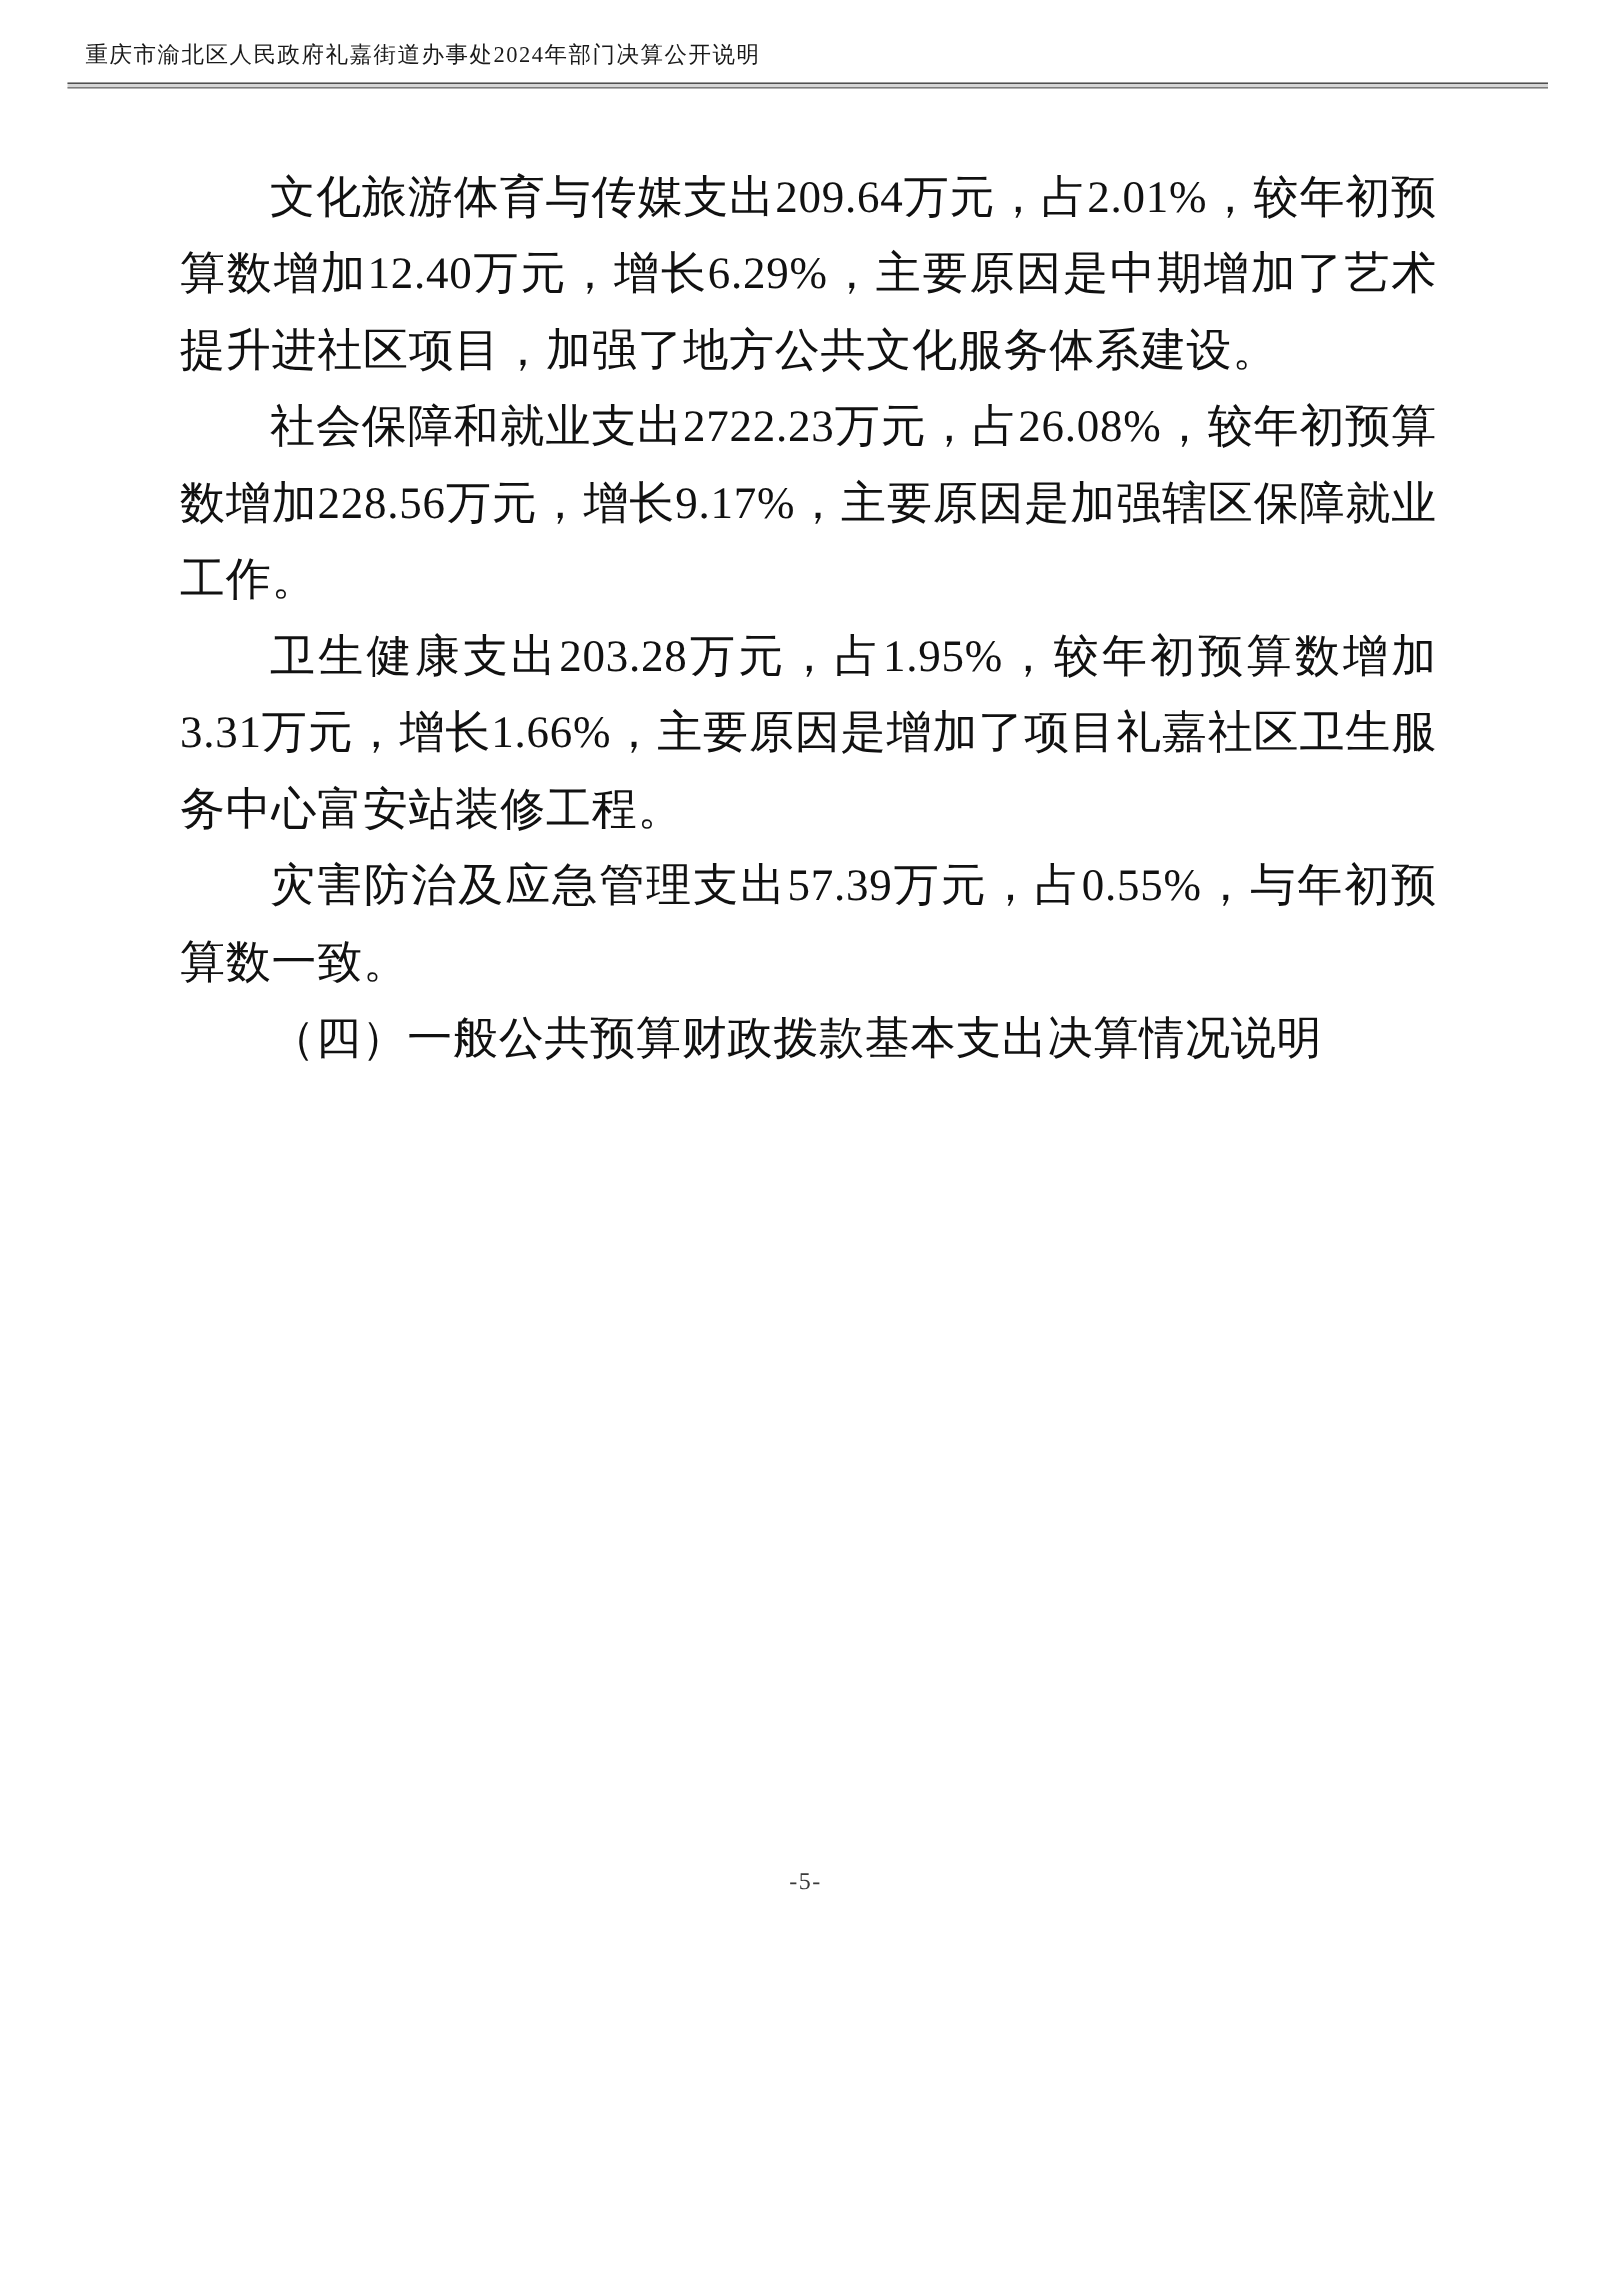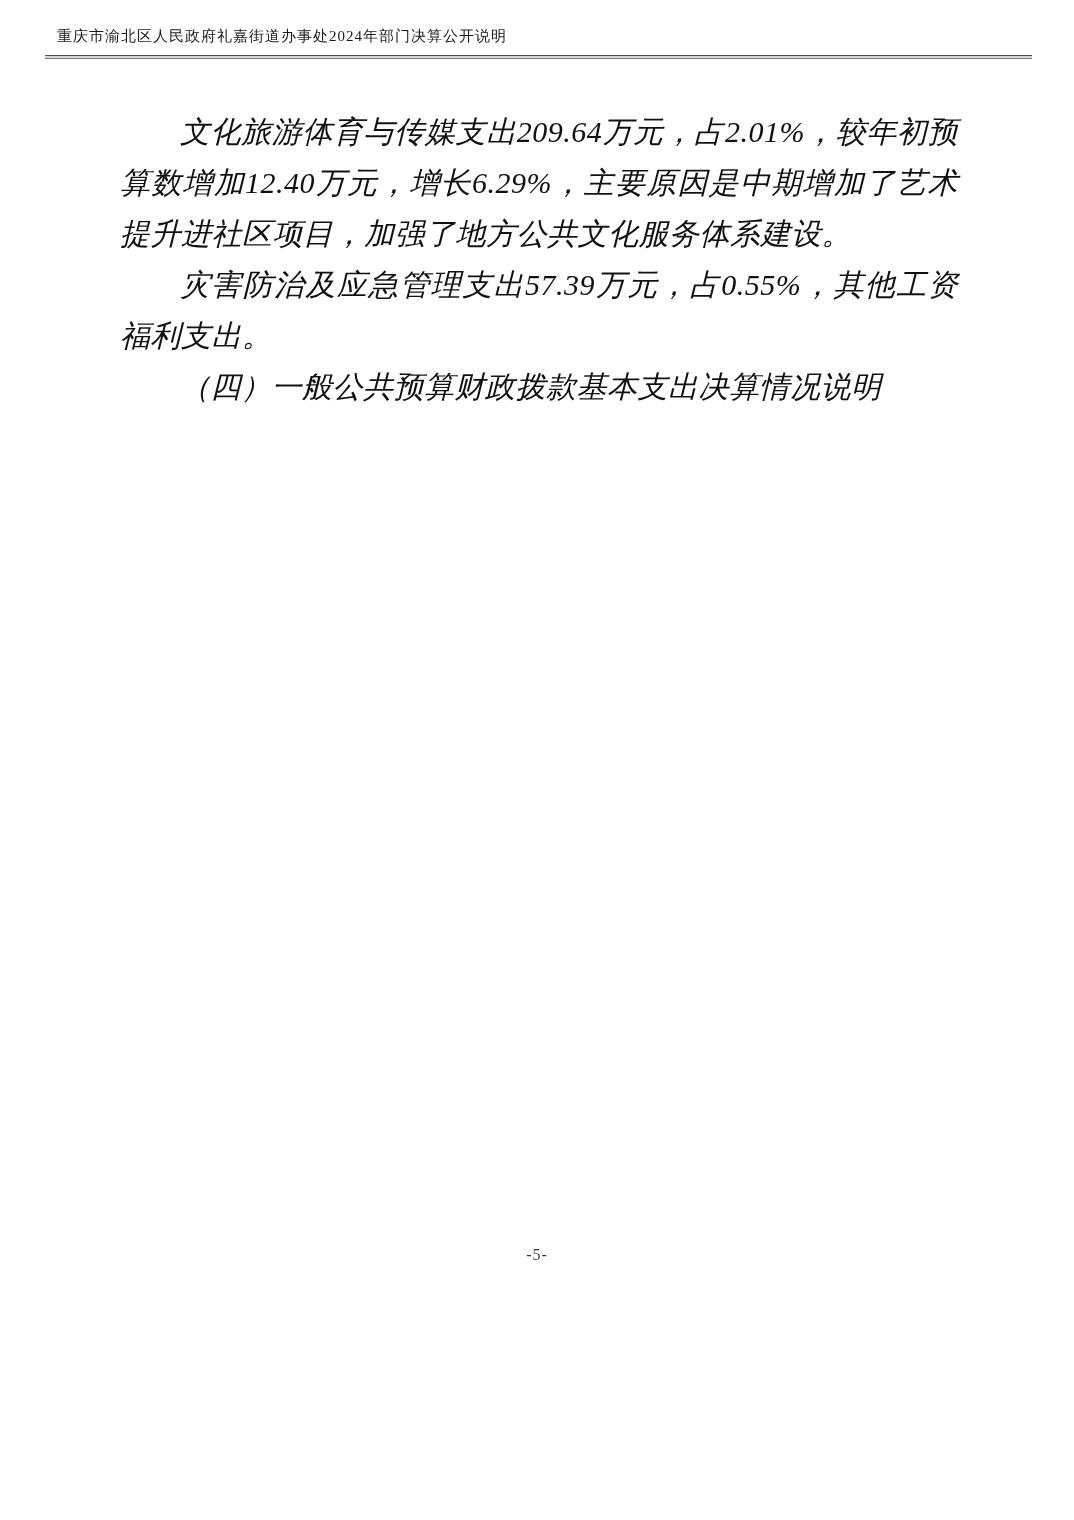--- a/index.html
+++ b/index.html
@@ -38,21 +38,20 @@
   }
   .doc-body {
     position: absolute;
     top: 106px;
     left: 120px;
     width: 838px;
     font-size: 30px;
     line-height: 51px;
     text-align: justify;
     color: #111111;
-    font-style: italic;
   }
   .doc-body p {
     margin: 0;
     padding: 0;
     text-indent: 2em;
     letter-spacing: 0.5px;
   }
   .doc-body p.heading {
     font-weight: normal;
   }
@@ -69,18 +68,20 @@
 </style>
 </head>
 <body>
 
 <div class="page">
   <div class="header">重庆市渝北区人民政府礼嘉街道办事处2024年部门决算公开说明</div>
   <div class="header-rule"></div>
 
   <div class="doc-body" id="doc-body">
       <p class="body">文化旅游体育与传媒支出209.64万元，占2.01%，较年初预算数增加12.40万元，增长6.29%，主要原因是中期增加了艺术提升进社区项目，加强了地方公共文化服务体系建设。</p>
-      <p class="body">灾害防治及应急管理支出57.39万元，占0.55%，其他工资福利支出。</p>
+      <p class="body">社会保障和就业支出2722.23万元，占26.08%，较年初预算数增加228.56万元，增长9.17%，主要原因是加强辖区保障就业工作。</p>
+      <p class="body">卫生健康支出203.28万元，占1.95%，较年初预算数增加3.31万元，增长1.66%，主要原因是增加了项目礼嘉社区卫生服务中心富安站装修工程。</p>
+      <p class="body">灾害防治及应急管理支出57.39万元，占0.55%，与年初预算数一致。</p>
       <p class="heading">（四）一般公共预算财政拨款基本支出决算情况说明</p>
     </div>
 
   <div class="footer">-5-</div>
 </div>
 
 </body></html>

